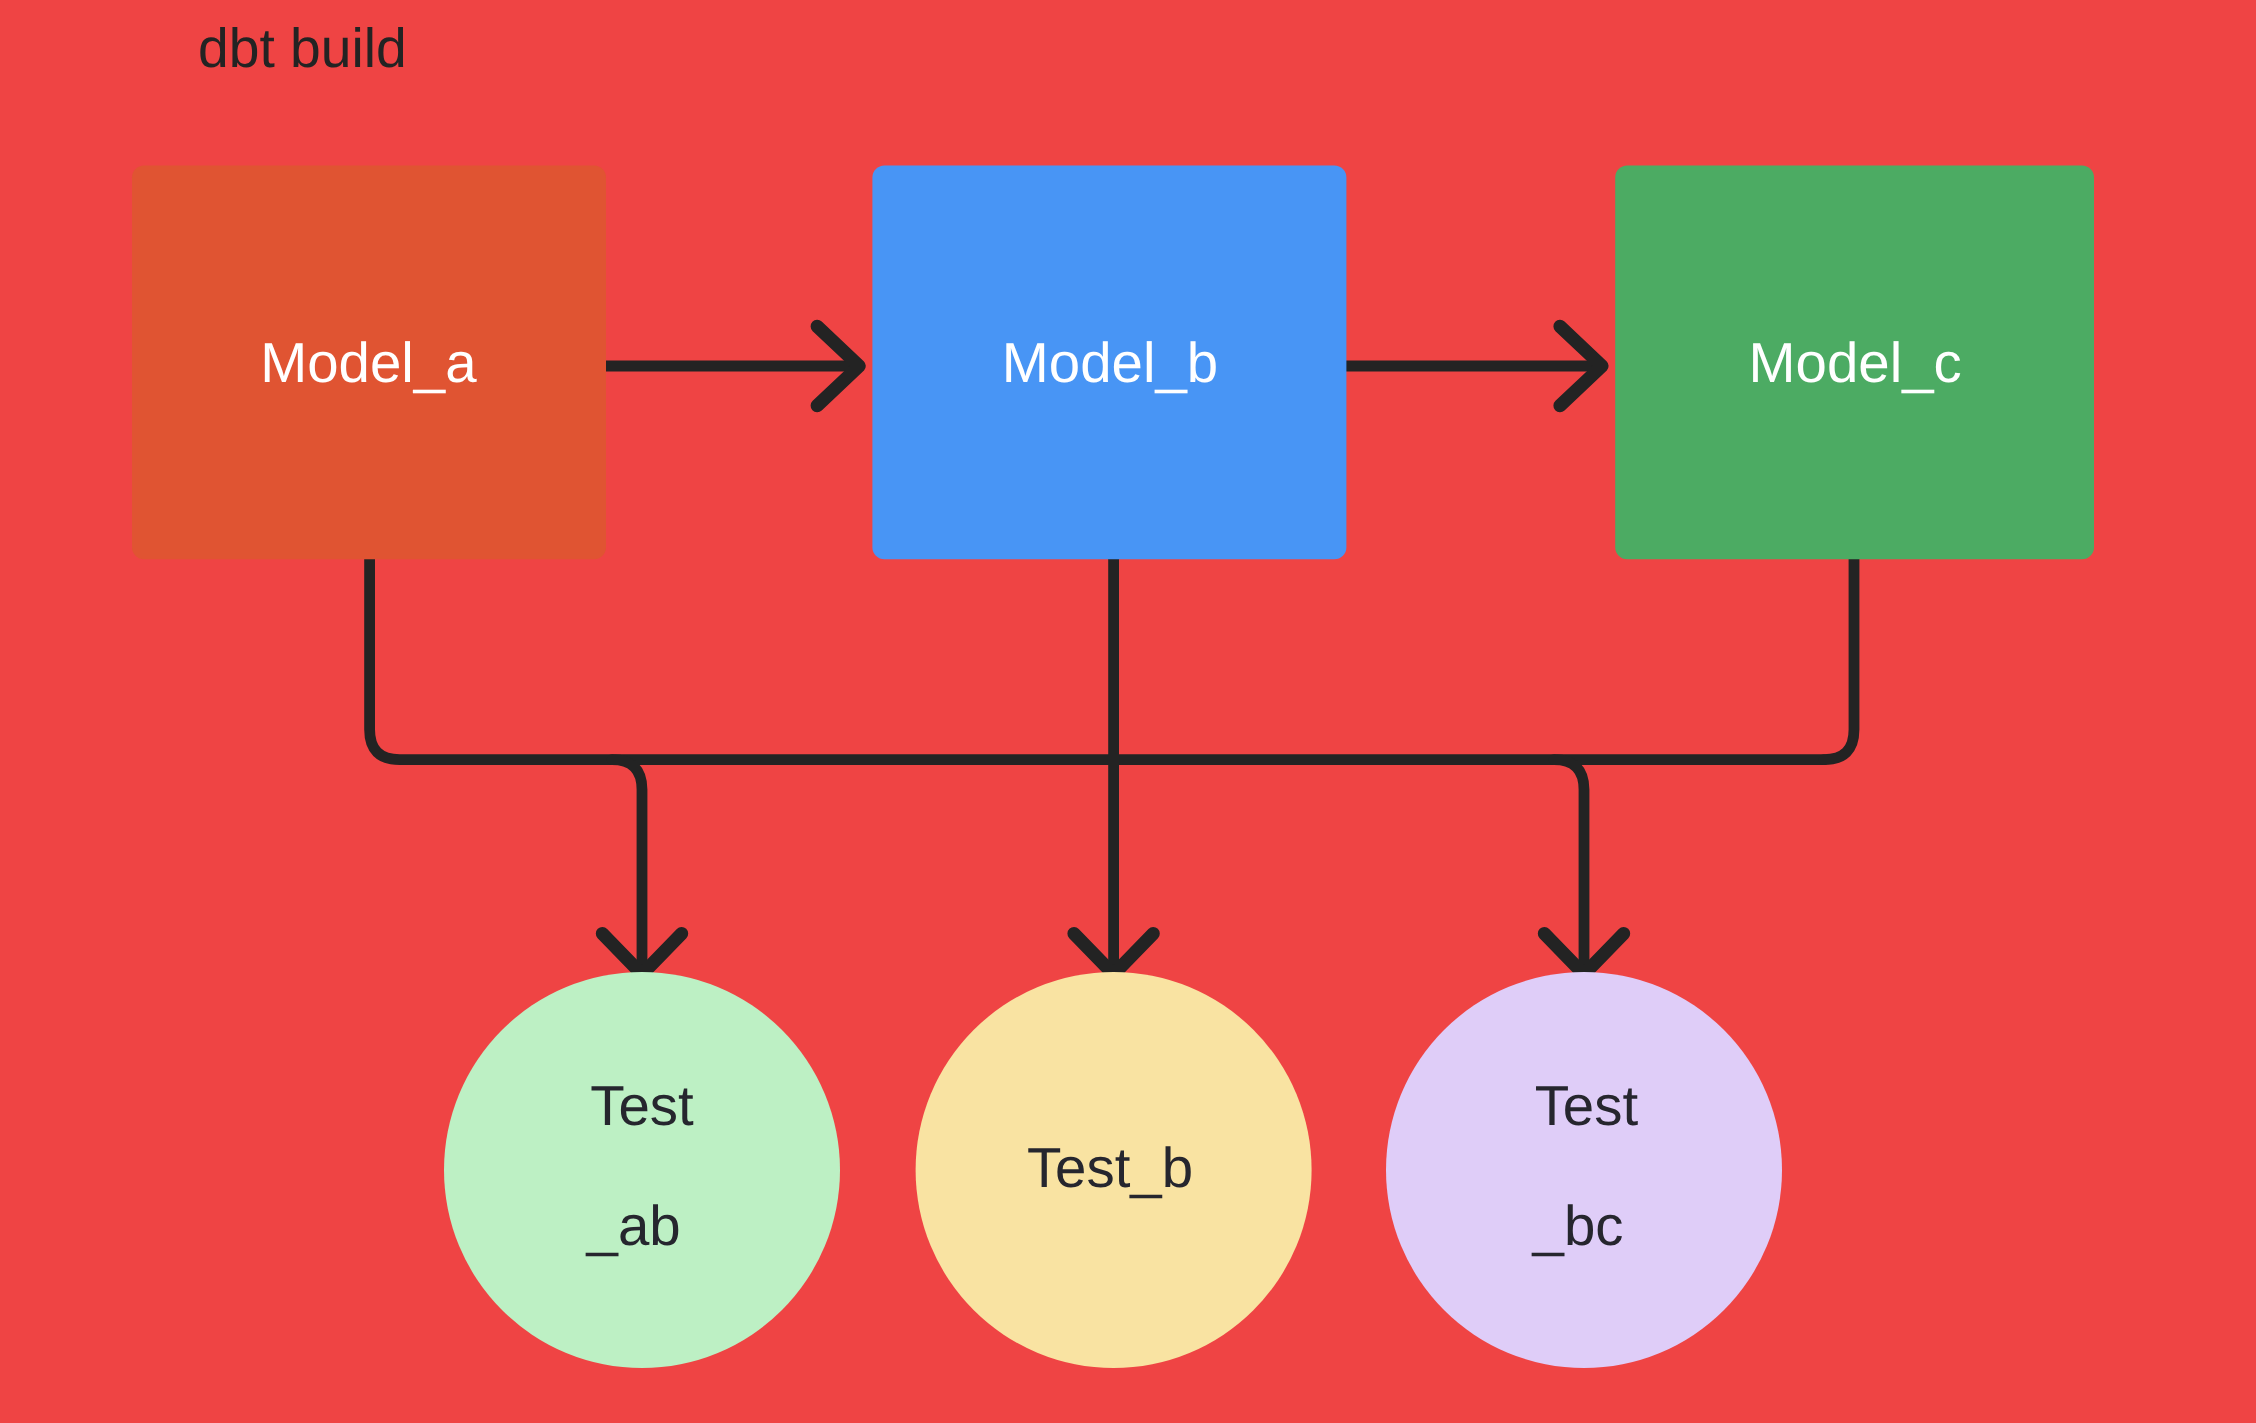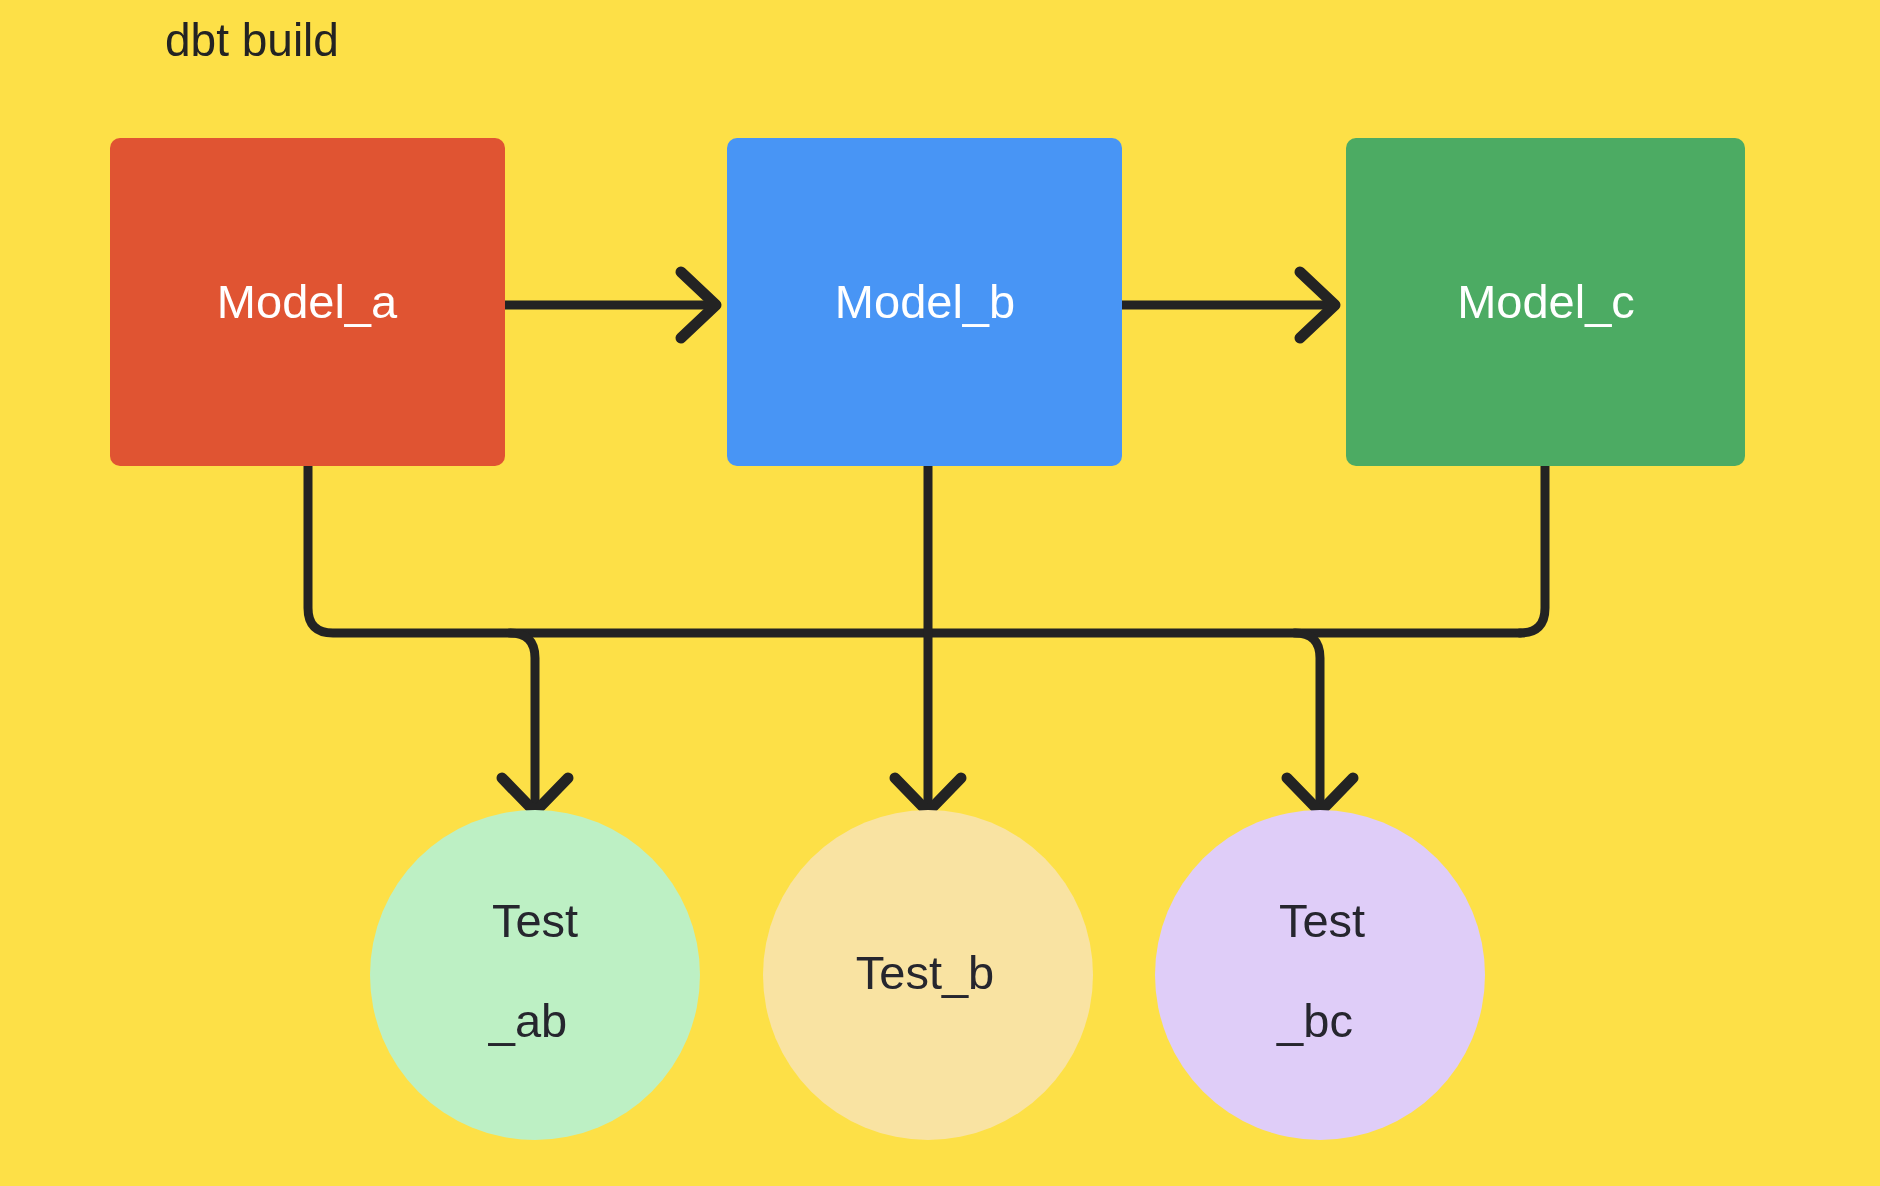--- a/index.html
+++ b/index.html
@@ -11,21 +11,21 @@
   body {
     width: 1880px;
     height: 1186px;
     overflow: hidden;
     font-family: "Liberation Sans", sans-serif;
   }
   #diagram-root {
     position: relative;
     width: 1880px;
     height: 1186px;
-    background: #fde047;
+    background: #ef4444;
   }
   svg.diagram-canvas {
     display: block;
     width: 1880px;
     height: 1186px;
   }
   text {
     font-family: "Liberation Sans", sans-serif;
     dominant-baseline: middle;
   }

